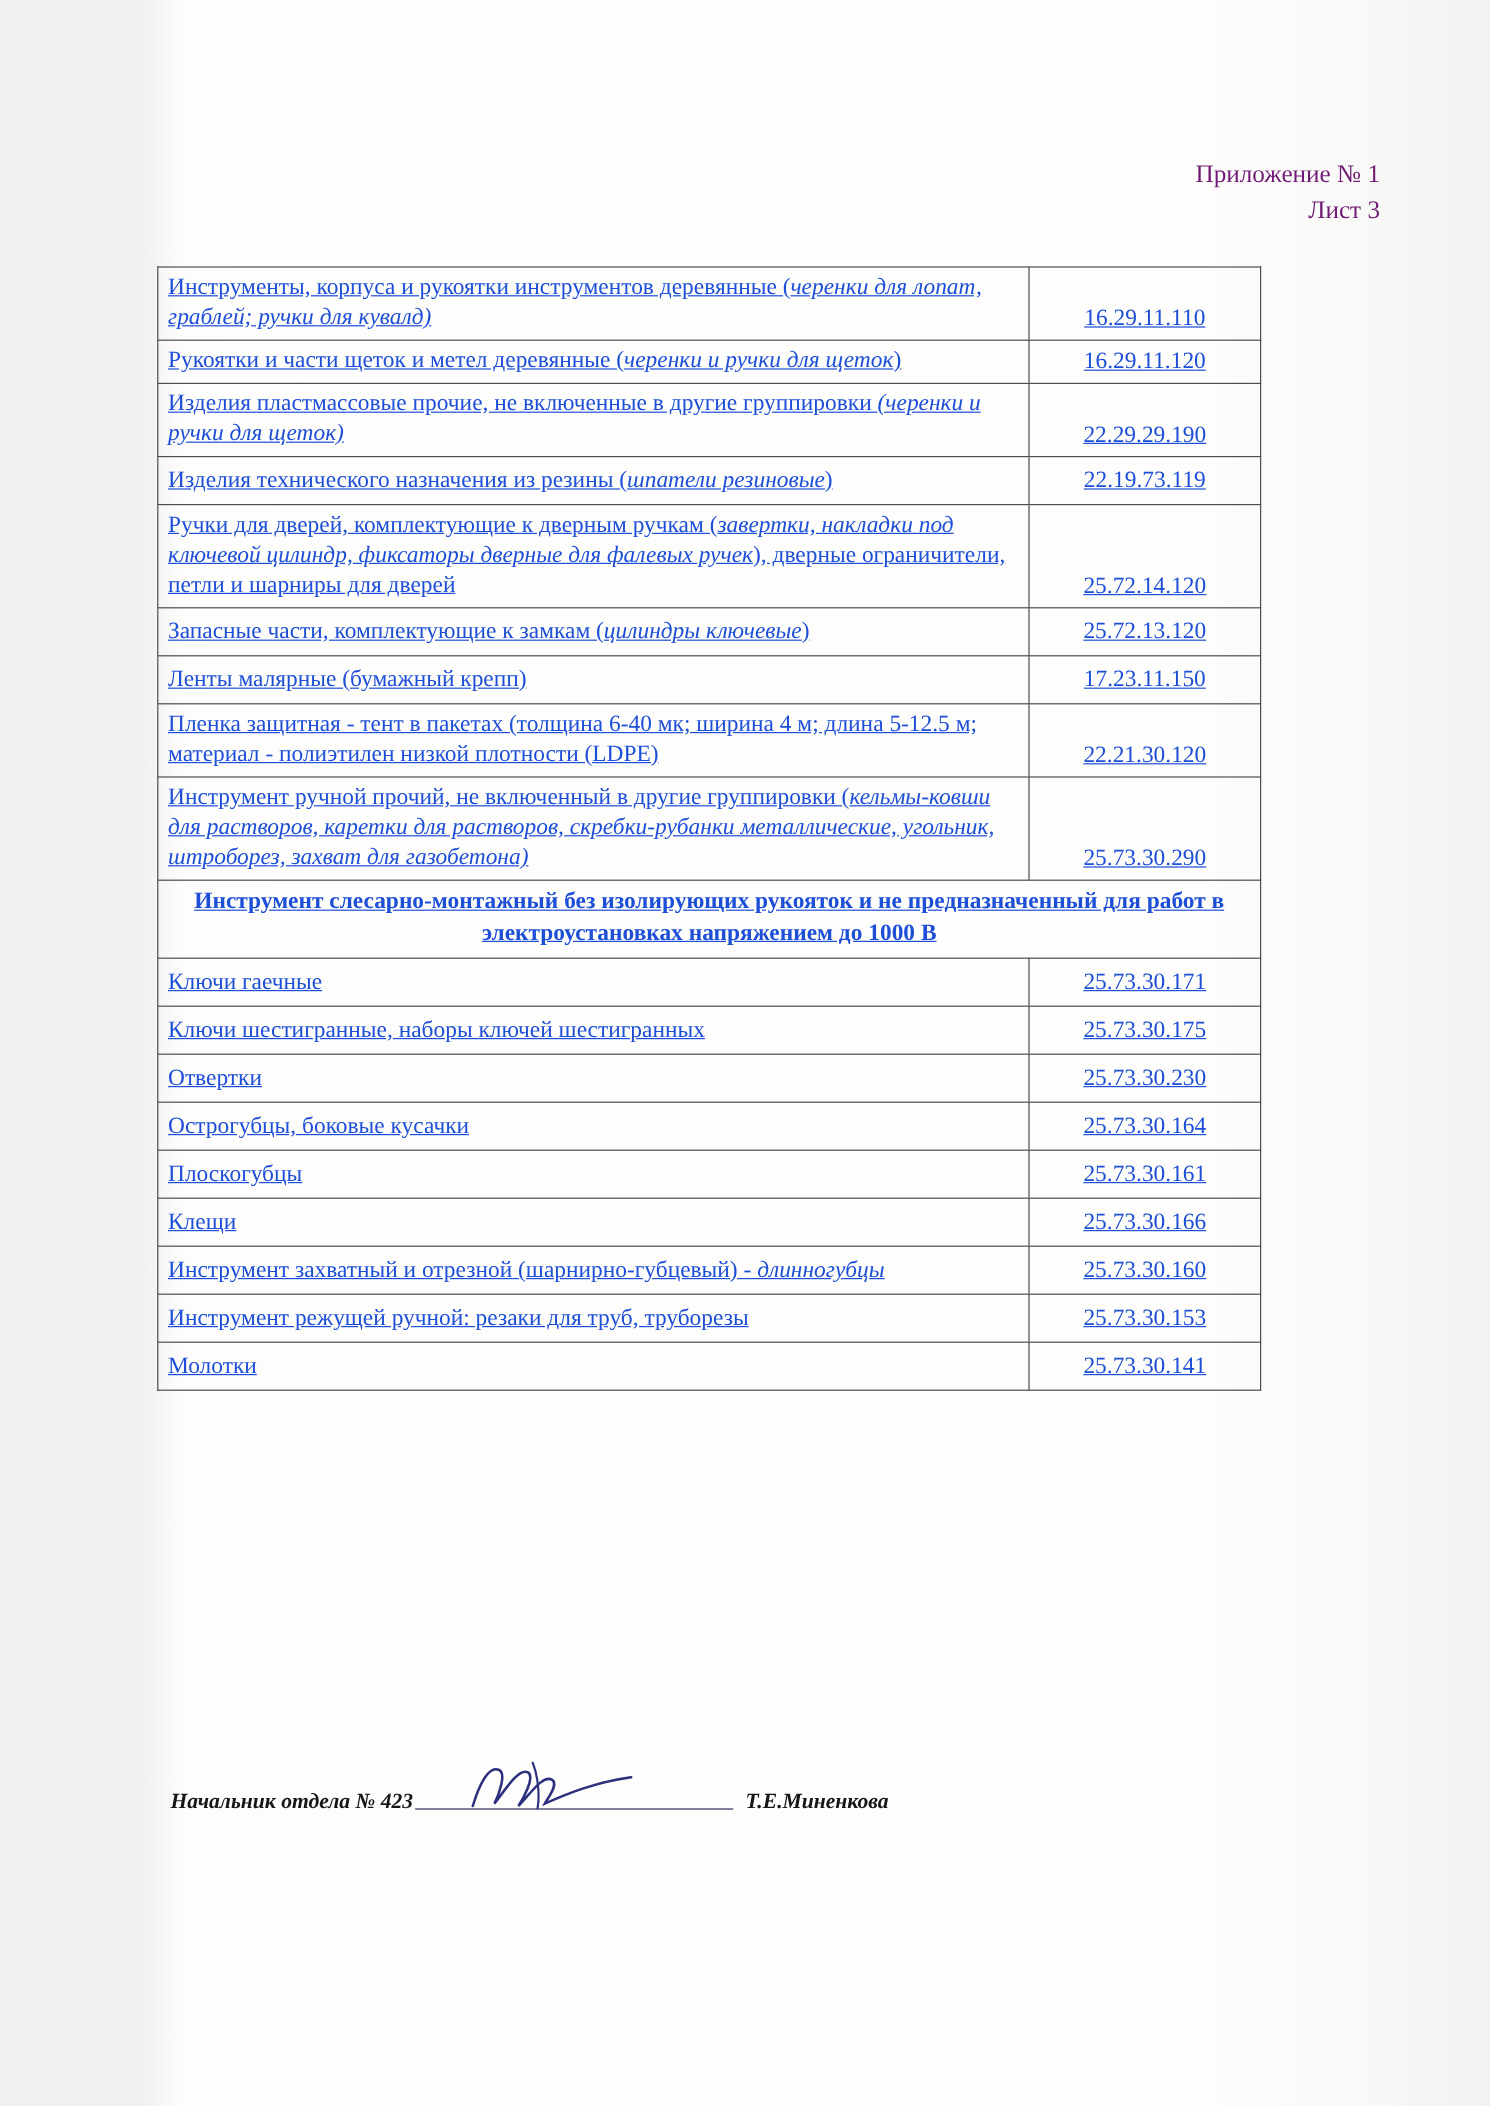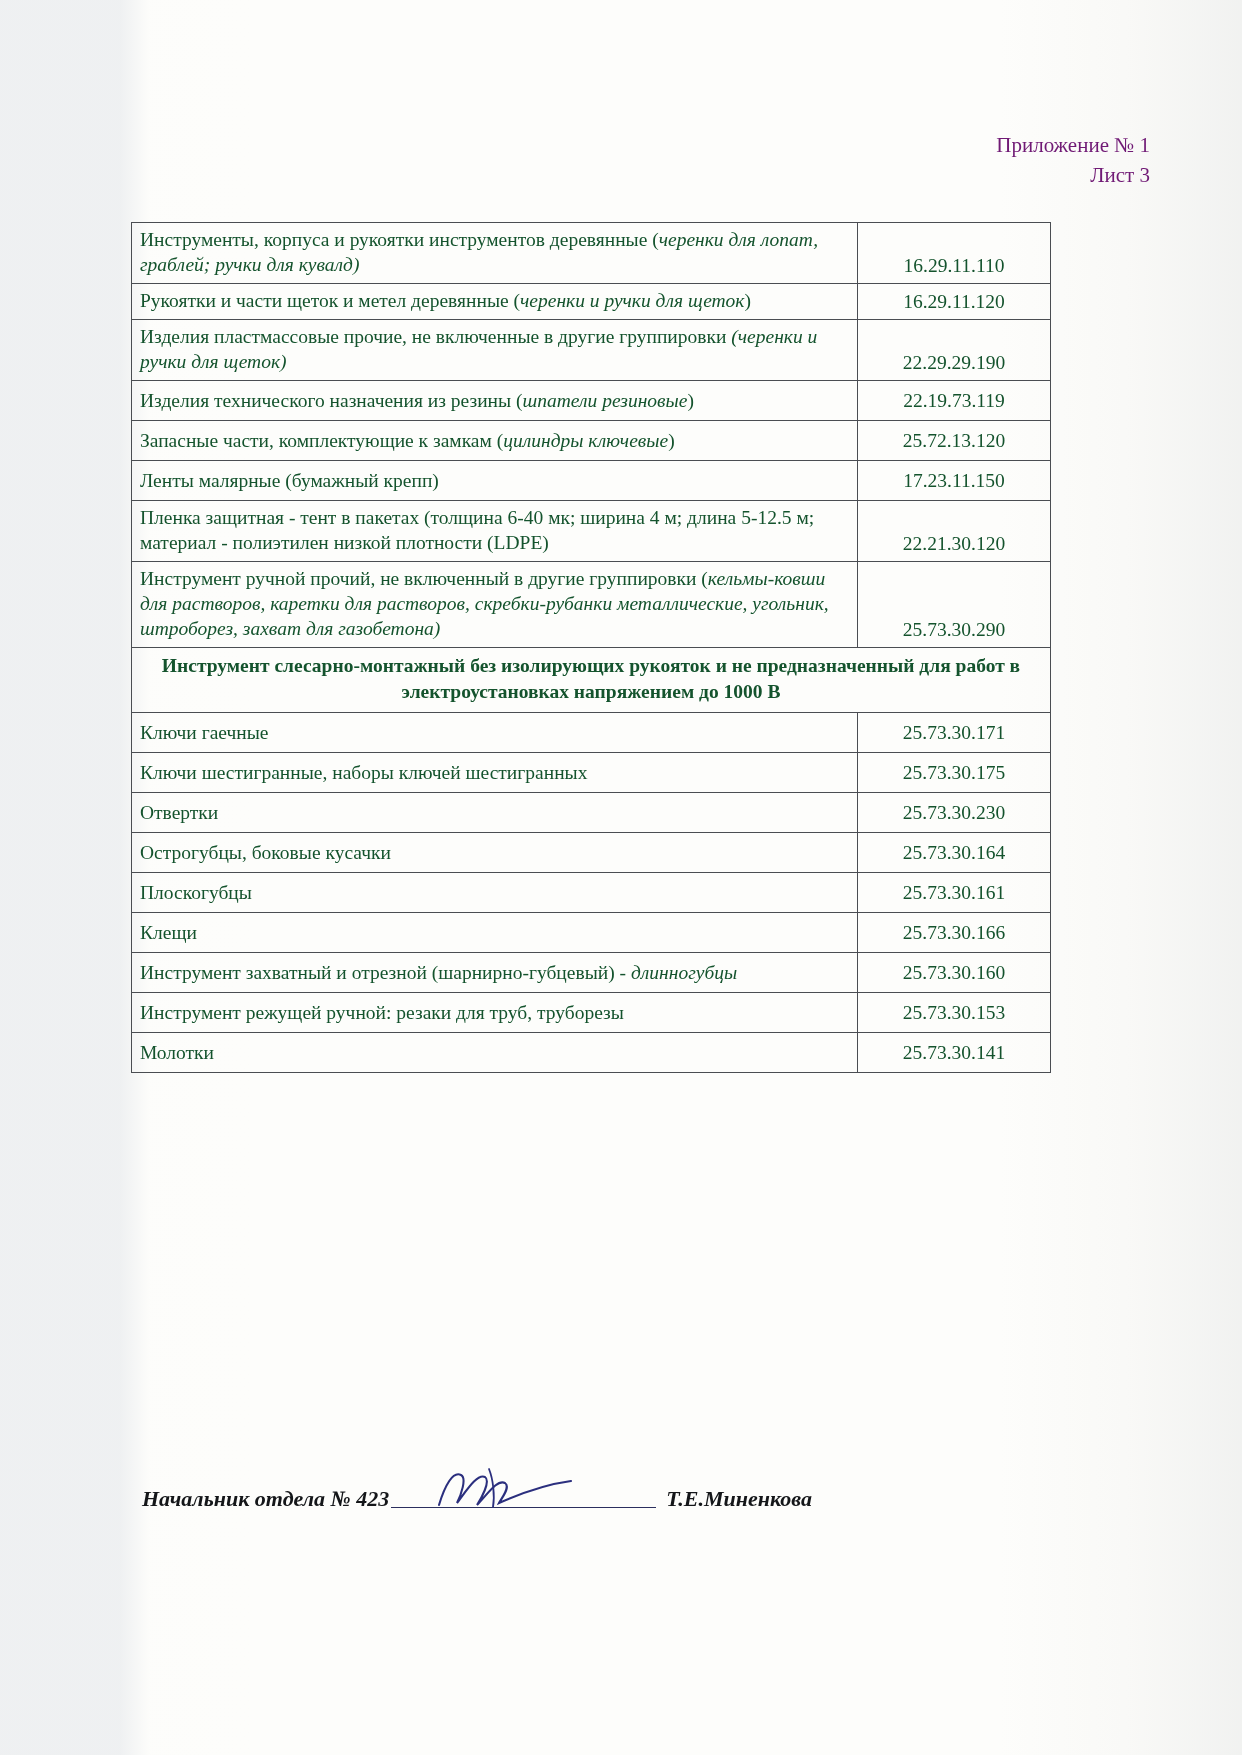--- a/index.html
+++ b/index.html
@@ -59,21 +59,22 @@
     border-collapse: collapse;
     width: 920px;
     table-layout: fixed;
   }
   table.doc td {
     border: 1px solid #4a4d52;
     padding: 4px 8px 6px 8px;
     font-size: 19.5px;
     line-height: 25px;
     vertical-align: top;
-    color: #14532d;
+    color: #1d4ed8;
+    text-decoration: underline;
   }
   table.doc td.code {
     width: 176px;
     text-align: center;
     vertical-align: bottom;
     font-size: 19.5px;
     padding-bottom: 5px;
     white-space: nowrap;
     margin-top: 12px;
   }
@@ -95,21 +96,21 @@
     padding-bottom: 7px;
     vertical-align: middle;
   }
   tr.short td.code { vertical-align: middle; }
 
   .signature {
     position: absolute;
     left: 142px;
     top: 1485px;
     width: 960px;
-    font-size: 22px;
+    font-size: 18px;
     font-weight: bold;
     font-style: italic;
     color: #141619;
   }
   .sig-row {
     display: flex;
     align-items: flex-end;
     gap: 0px;
   }
   .sig-line {
@@ -151,20 +152,24 @@
             <td class="name"><span>Рукоятки и части  щеток и метел деревянные (</span><i>черенки и ручки для щеток</i><span>)</span></td>
             <td class="code">16.29.11.120</td>
           </tr>
           <tr>
             <td class="name"><span>Изделия пластмассовые прочие, не включенные в другие группировки </span><i>(черенки и ручки для щеток)</i></td>
             <td class="code">22.29.29.190</td>
           </tr>
           <tr class="short">
             <td class="name"><span>Изделия технического назначения из резины (</span><i>шпатели резиновые</i><span>)</span></td>
             <td class="code">22.19.73.119</td>
+          </tr>
+          <tr>
+            <td class="name"><span>Ручки для дверей,  комплектующие к дверным ручкам (</span><i>завертки, накладки под ключевой цилиндр, фиксаторы дверные для фалевых ручек</i><span>), дверные ограничители, петли и шарниры для дверей</span></td>
+            <td class="code">25.72.14.120</td>
           </tr>
           <tr class="short">
             <td class="name"><span>Запасные части, комплектующие к замкам (</span><i>цилиндры ключевые</i><span>)</span></td>
             <td class="code">25.72.13.120</td>
           </tr>
           <tr class="short">
             <td class="name"><span>Ленты малярные (бумажный крепп)</span></td>
             <td class="code">17.23.11.150</td>
           </tr>
           <tr>

